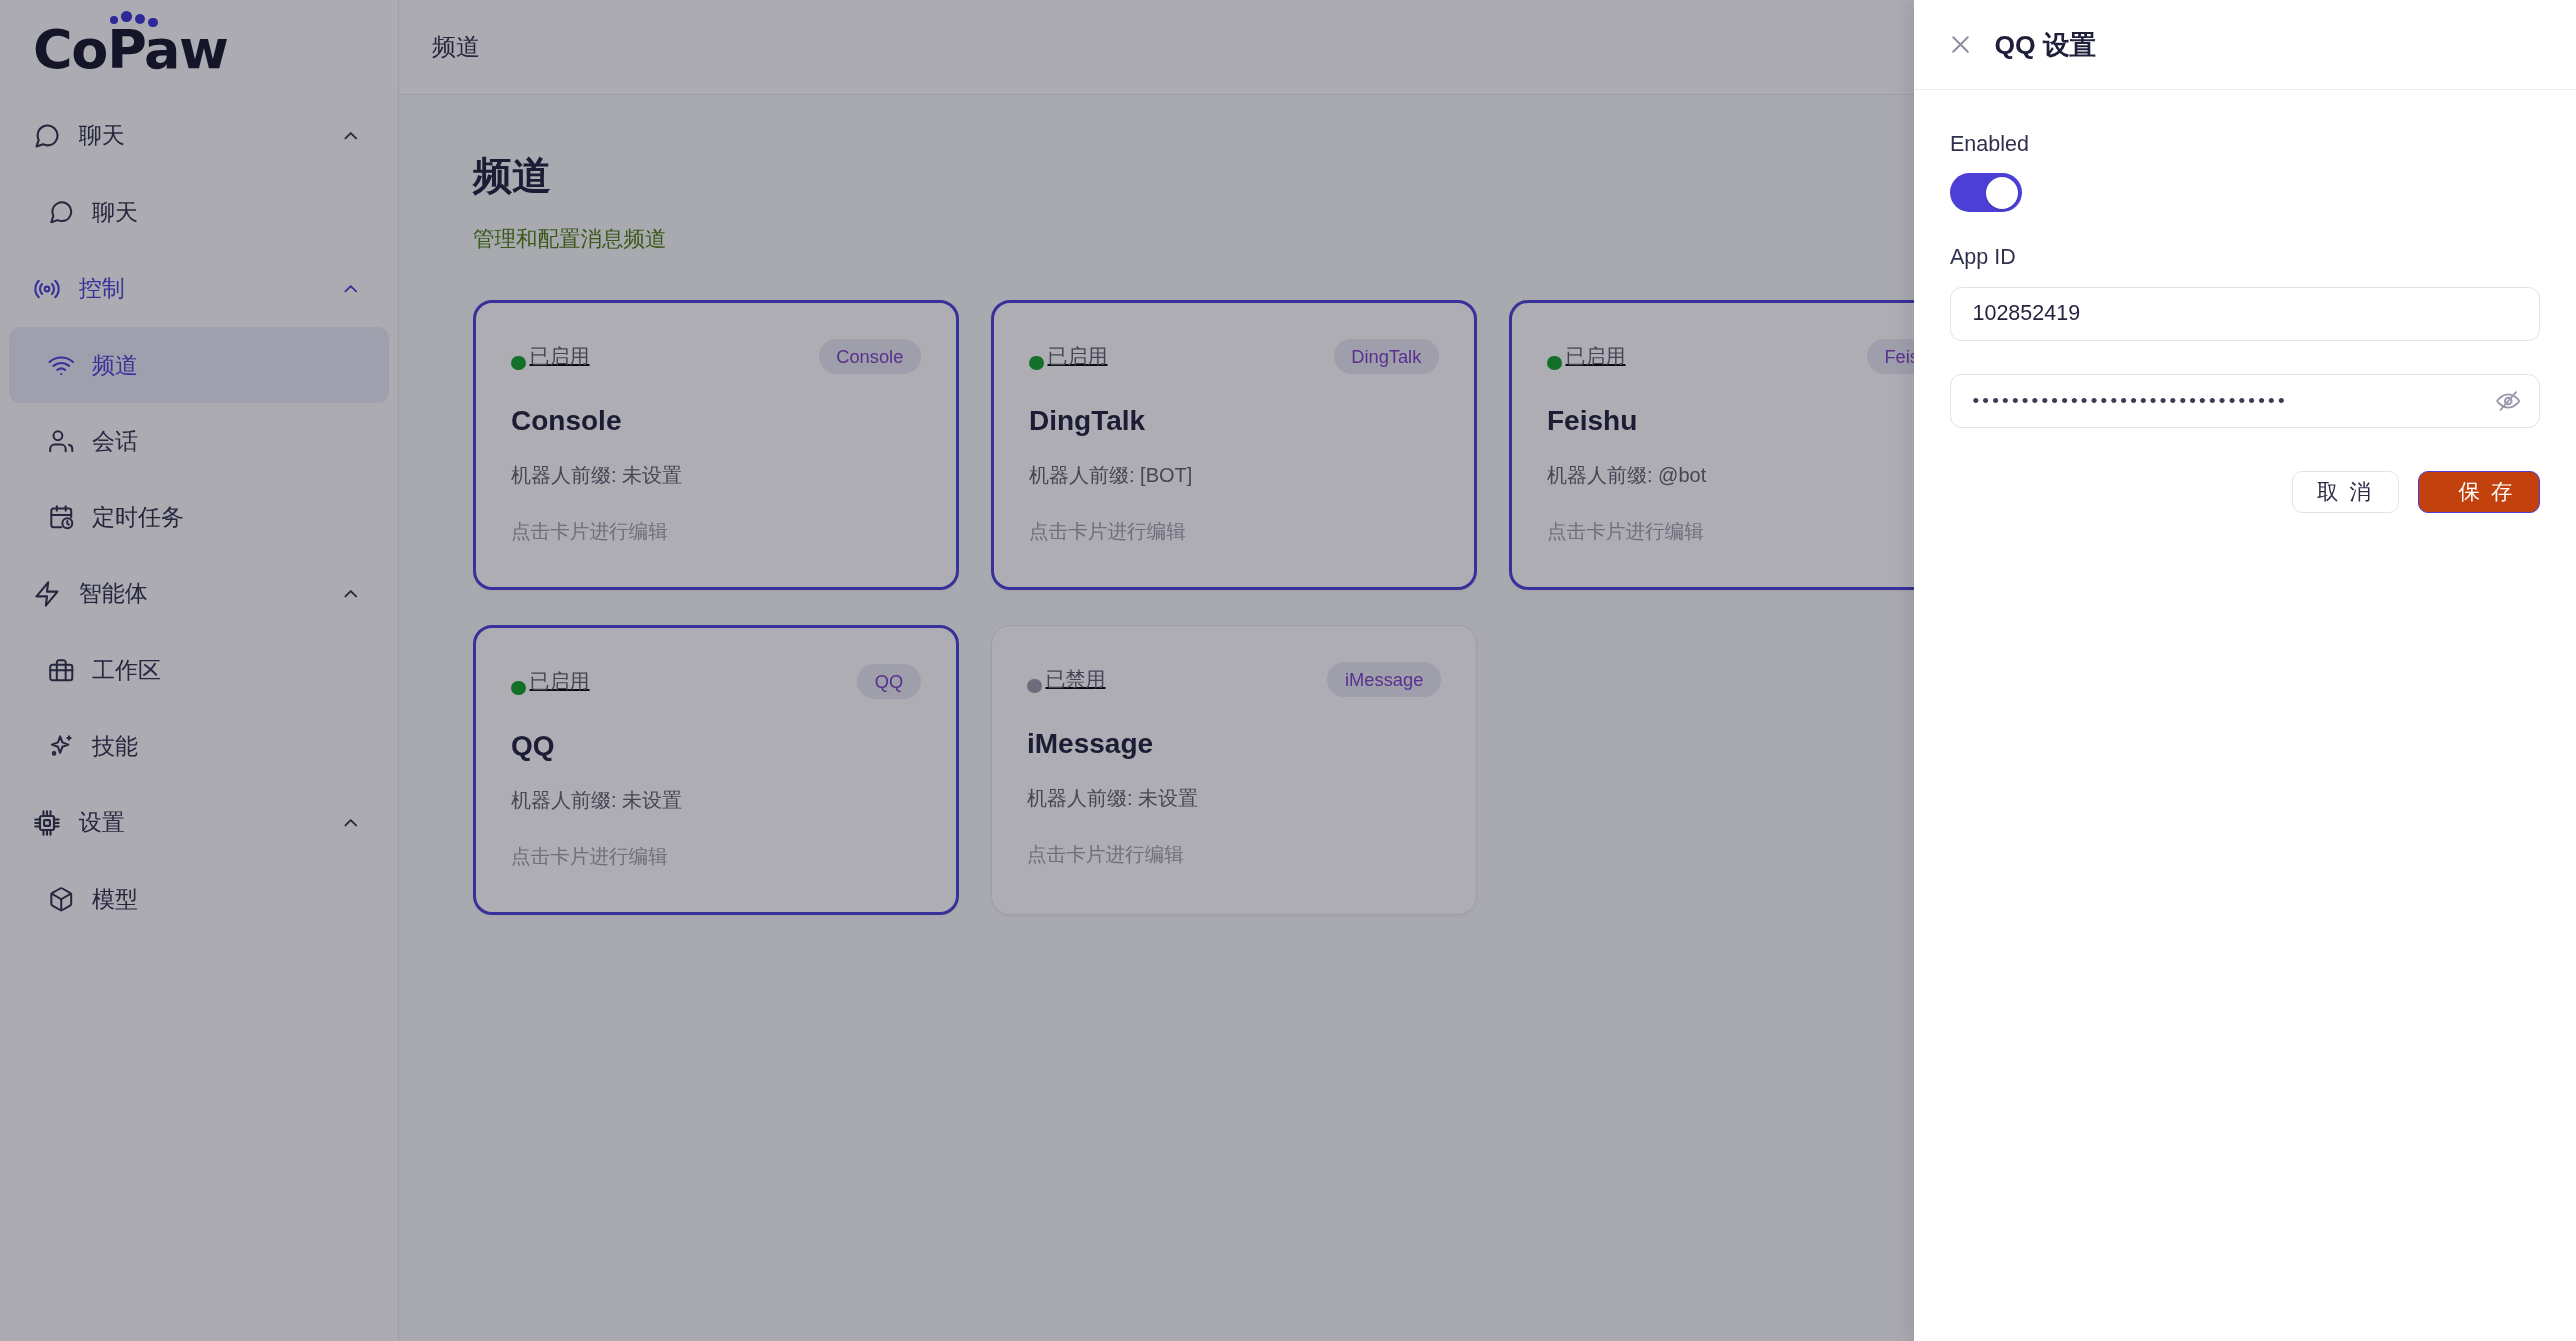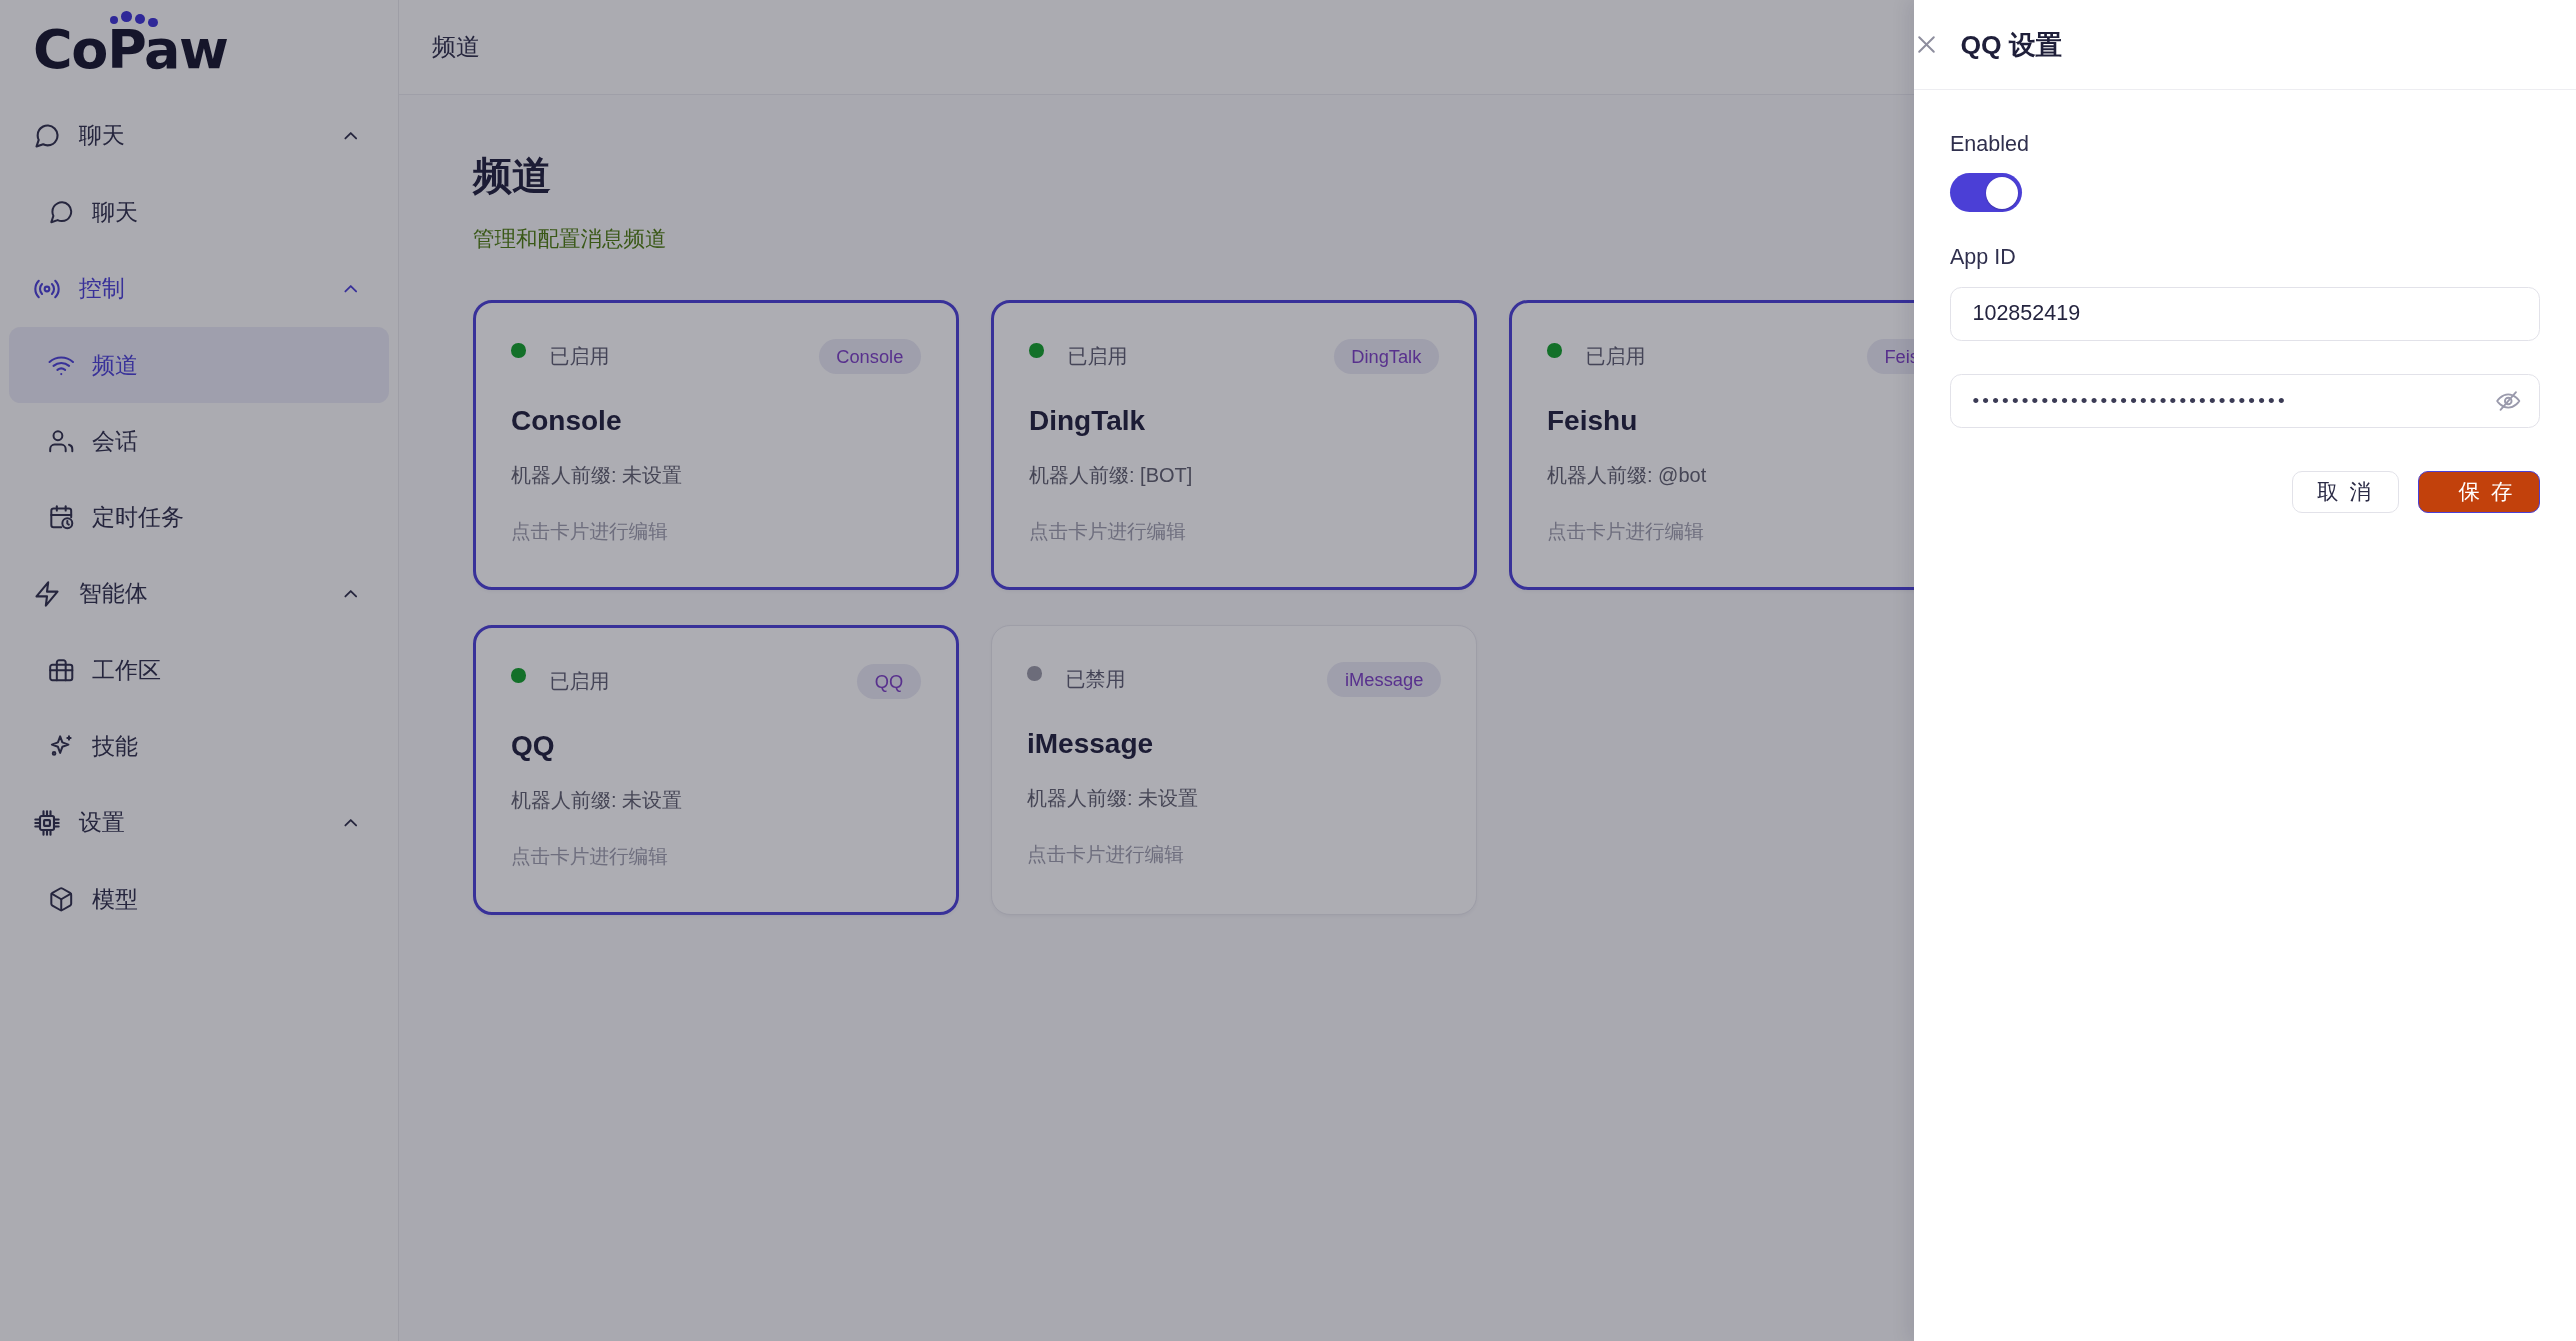--- a/index.html
+++ b/index.html
@@ -130,21 +130,21 @@
     padding: 35px 35px;
     position: relative;
     cursor: pointer;
     box-shadow: 0 1.3px 3.2px rgba(20,20,45,0.04);
   }
   .card.enabled { border: 3.2px solid #4b3fd6; }
   .card-top {
     display: flex; align-items: center; justify-content: space-between;
     height: 37px;
   }
-  .status { display: flex; align-items: flex-start; gap: 24px; }
+  .status { display: flex; align-items: flex-end; gap: 4px; text-decoration: underline; }
   .dot { width: 14.5px; height: 14.5px; border-radius: 50%; }
   .dot.on { background: #12a02a; }
   .dot.off { background: #9a9aa6; }
   .status-text { font-size: 20px; color: #5d5d70; }
   .chip {
     background: #e8e8f3;
     color: #7c3fc4;
     border-radius: 630px;
     padding: 6.3px 17.7px;
     font-size: 18.3px;
@@ -172,20 +172,21 @@
     width: 662px; height: 1342px;
     background: #ffffff;
     z-index: 30;
     display: flex; flex-direction: column;
     box-shadow: -5px 0 17.7px rgba(20,20,45,0.10);
   }
   #drawer-header {
     height: 90px;
     flex: 0 0 90px;
     display: flex; align-items: center;
+    padding-left: 34px;
     border-bottom: 1.3px solid #ededf1;
     gap: 21.5px;
   }
   #close-x { width: 25px; height: 25px; cursor: pointer; flex: 0 0 25px;}
   #drawer-title { font-size: 26.5px; font-weight: bold; color: #1f1f3a; }
   #drawer-body { padding: 42px 36px 0 36px; }
   .field-label {
     font-size: 21.5px; color: #30304e; margin-bottom: 16.4px;
   }
   .field-block { margin-bottom: 33px; }

